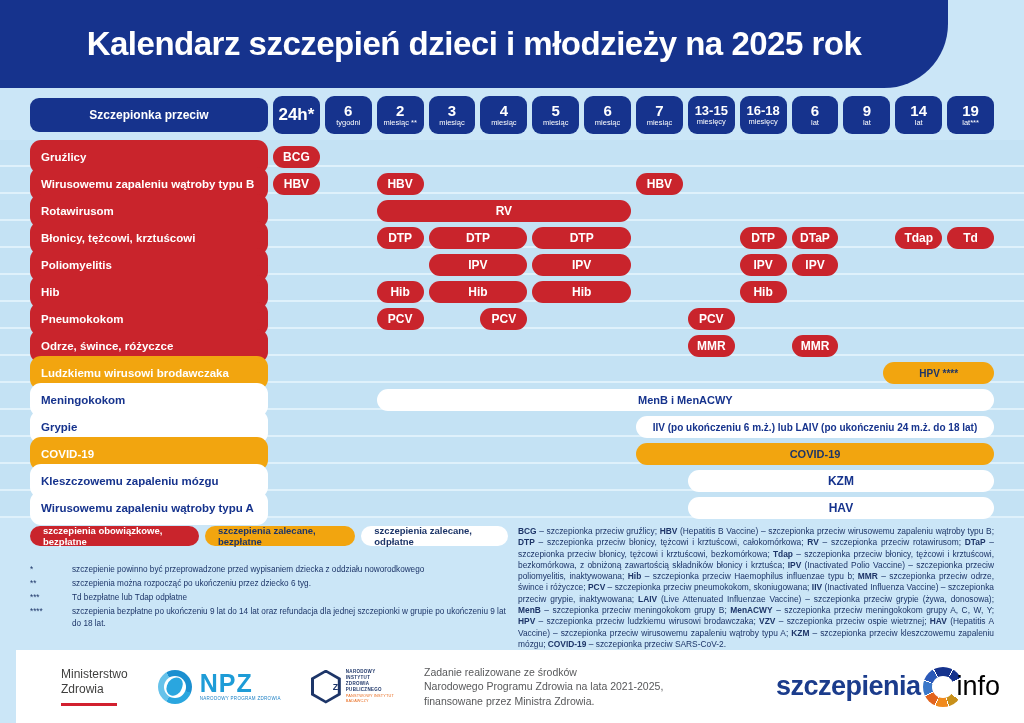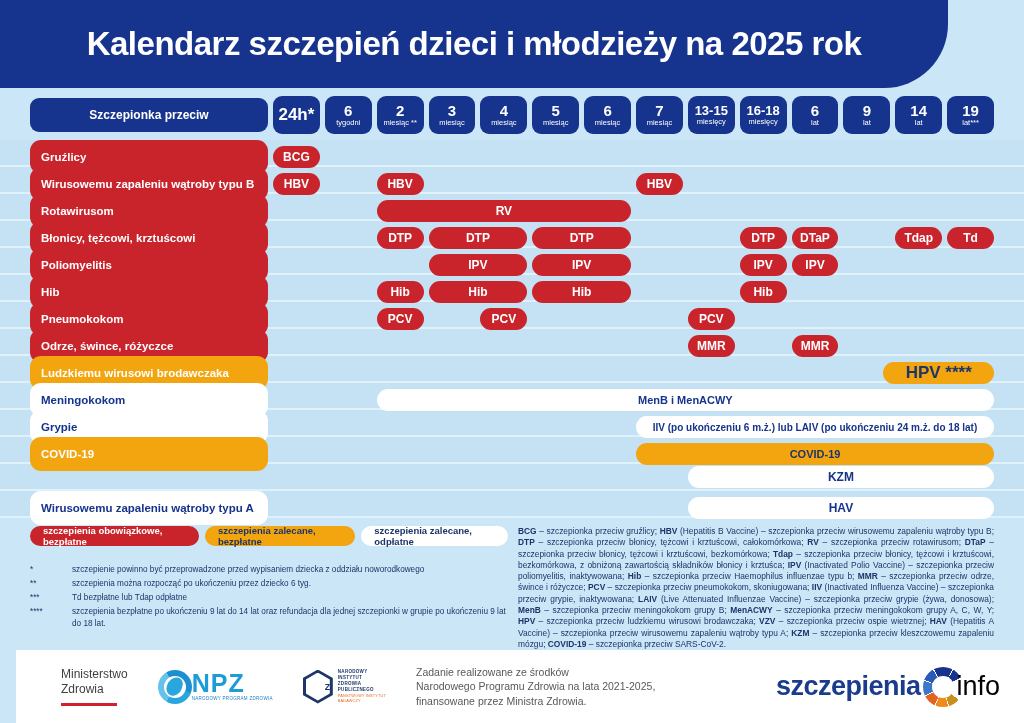--- a/index.html
+++ b/index.html
@@ -88,21 +88,21 @@
   }
   .abbr b { font-weight:bold; }
   
   .footer {
     position:absolute; left:16px; bottom:0; width:1024px; height:73px;
     background:#FFFFFF; display:flex; align-items:center;
     padding:0 40px 0 45px; gap:30px;
   }
   .ministry { font-size:12px; color:#3F3F3E; line-height:1.25; }
   .ministry .redline { width:56px; height:2.5px; background:#D2202F; margin-top:6px; }
-  .npz { display:flex; align-items:center; gap:0; }
+  .npz { display:flex; align-items:center; gap:8px; }
   .npz-mark {
     width:34px; height:34px; border-radius:50%; position:relative;
     background:conic-gradient(from 210deg, #66C2EA 0 120deg, #1B8FD0 120deg 260deg, #2AA6DF 260deg 360deg);
   }
   .npz-mark::after { content:""; position:absolute; inset:6px; background:#fff; border-radius:50%; }
   .npz-mark::before {
     content:""; position:absolute; left:9px; top:7px; width:15px; height:19px;
     background:#2AA6DF; border-radius:60% 40% 55% 45%; transform:rotate(18deg); z-index:1;
   }
   .npz-textcol { display:flex; flex-direction:column; }
@@ -272,21 +272,21 @@
     <div class="row-stripe">
       <div class="grid">
         <div class="row-label red">Odrze, śwince, różyczce</div>
         <div class="pill red" style="grid-column: 10 / 11; font-size: 12px;">MMR</div>
         <div class="pill red" style="grid-column: 12 / 13; font-size: 12px;">MMR</div>
       </div>
     </div>
     <div class="row-stripe">
       <div class="grid">
         <div class="row-label orange">Ludzkiemu wirusowi brodawczaka</div>
-        <div class="pill orange" style="grid-column: 13 / 16; font-size: 17px; margin-left: 40px;">HPV ****</div>
+        <div class="pill orange" style="grid-column: 13 / 16; font-size: 10px; margin-left: 40px;">HPV ****</div>
       </div>
     </div>
     <div class="row-stripe">
       <div class="grid">
         <div class="row-label white">Meningokokom</div>
         <div class="pill white" style="grid-column: 4 / 16; font-size: 11px;">MenB i MenACWY</div>
       </div>
     </div>
     <div class="row-stripe">
       <div class="grid">
@@ -295,20 +295,21 @@
       </div>
     </div>
     <div class="row-stripe">
       <div class="grid">
         <div class="row-label orange">COVID-19</div>
         <div class="pill orange" style="grid-column: 9 / 16; font-size: 11px;">COVID-19</div>
       </div>
     </div>
     <div class="row-stripe">
       <div class="grid">
+        <div class="row-label white">Kleszczowemu zapaleniu mózgu</div>
         <div class="pill white" style="grid-column: 10 / 16; font-size: 12px;">KZM</div>
       </div>
     </div>
     <div class="row-stripe">
       <div class="grid">
         <div class="row-label white">Wirusowemu zapaleniu wątroby typu A</div>
         <div class="pill white" style="grid-column: 10 / 16; font-size: 12px;">HAV</div>
       </div>
     </div>
   </div>

